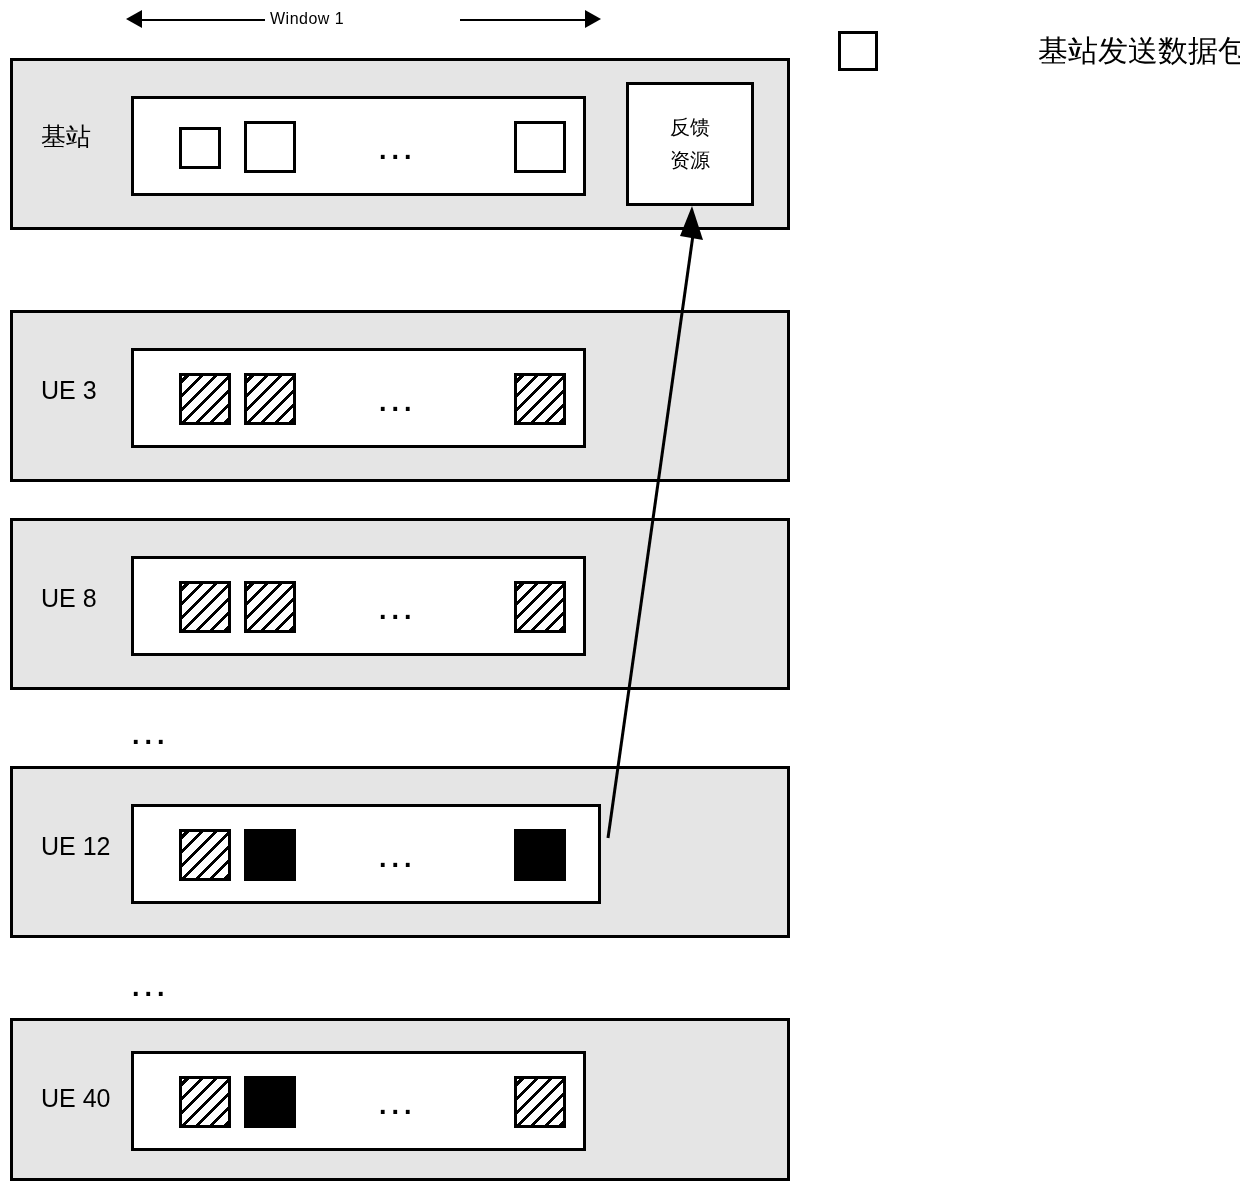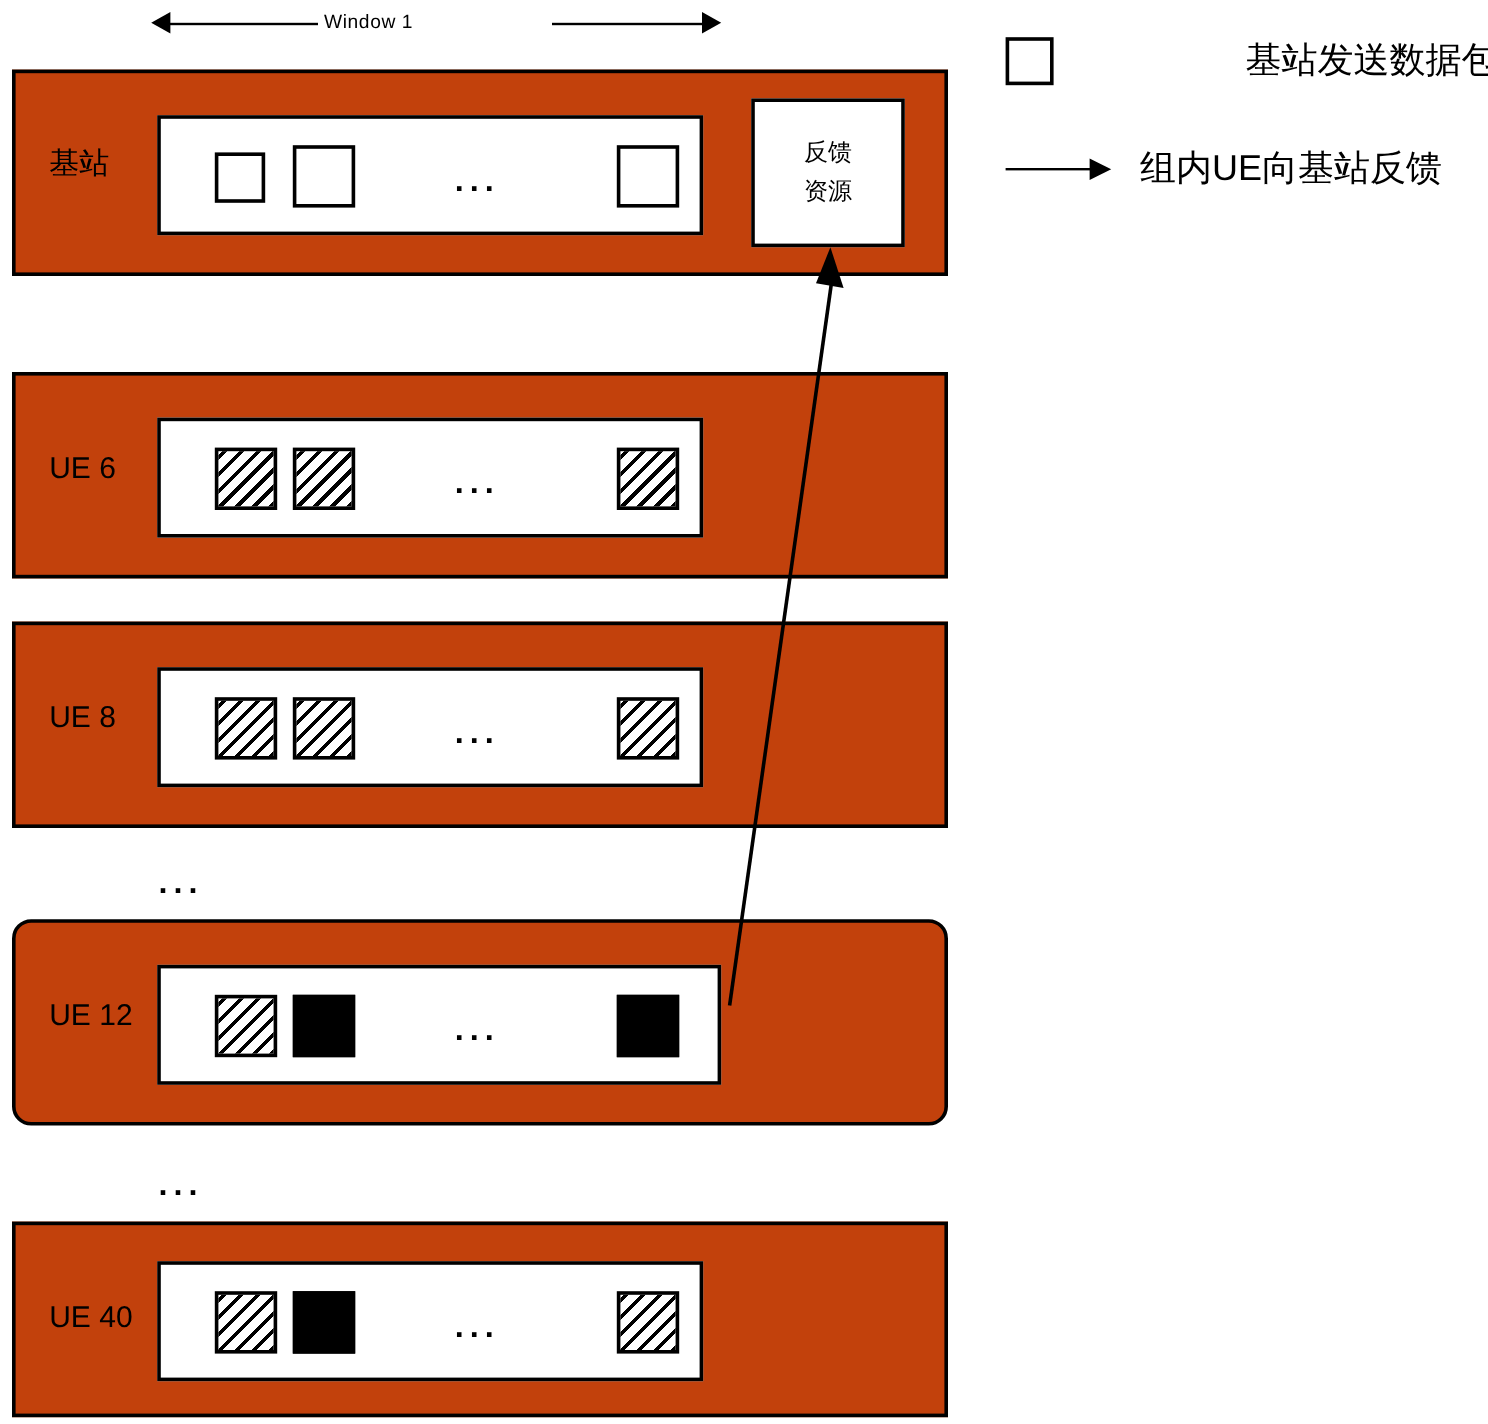--- a/index.html
+++ b/index.html
@@ -51,21 +51,21 @@
   .dim-arrow-l { left: 126px; border-right: 16px solid #000; }
   .dim-arrow-r { left: 585px; border-left: 16px solid #000; }
 
   
   .row-box {
     position: absolute;
     left: 10px;
     width: 780px;
     border: 3px solid #000;
     box-sizing: border-box;
-    background: #c2410c;
+    background: #e5e5e5;
   }
   .row-label {
     position: absolute;
     font-size: 25px;
     line-height: 30px;
     white-space: nowrap;
   }
   .inner-strip {
     position: absolute;
     border: 3px solid #000;
@@ -219,42 +219,42 @@
       <div class="cell" style="left:380px; top:22px; width:52px; height:52px;"></div>
     </div>
   </div>
 
   <div class="fb-box">
     <span>反馈</span>
     <span>资源</span>
   </div>
 
   <div class="row-box" style="top:310px; height:172px;">
-    <div class="row-label" style="left:28px; top:62px;">UE 6</div>
+    <div class="row-label" style="left:28px; top:62px;">UE 3</div>
     <div class="inner-strip" style="left:118px; top:35px; width:455px; height:100px;">
       <div class="cell hatch" style="left:45px; top:22px; width:52px; height:52px;"></div>
       <div class="cell hatch" style="left:110px; top:22px; width:52px; height:52px;"></div>
       <div class="ellipsis" style="left:245px; top:38px;">...</div>
       <div class="cell hatch" style="left:380px; top:22px; width:52px; height:52px;"></div>
     </div>
   </div>
 
   <div class="row-box" style="top:518px; height:172px;">
     <div class="row-label" style="left:28px; top:62px;">UE 8</div>
     <div class="inner-strip" style="left:118px; top:35px; width:455px; height:100px;">
       <div class="cell hatch" style="left:45px; top:22px; width:52px; height:52px;"></div>
       <div class="cell hatch" style="left:110px; top:22px; width:52px; height:52px;"></div>
       <div class="ellipsis" style="left:245px; top:38px;">...</div>
       <div class="cell hatch" style="left:380px; top:22px; width:52px; height:52px;"></div>
     </div>
   </div>
 
   <div class="row-gap-ellipsis" style="top:722px;">...</div>
 
-  <div class="row-box" style="top:766px; height:172px;border-radius:16px;">
+  <div class="row-box" style="top:766px; height:172px;">
     <div class="row-label" style="left:28px; top:62px;">UE 12</div>
     <div class="inner-strip" style="left:118px; top:35px; width:470px; height:100px;">
       <div class="cell hatch" style="left:45px; top:22px; width:52px; height:52px;"></div>
       <div class="cell solid" style="left:110px; top:22px; width:52px; height:52px;"></div>
       <div class="ellipsis" style="left:245px; top:38px;">...</div>
       <div class="cell solid" style="left:380px; top:22px; width:52px; height:52px;"></div>
     </div>
   </div>
 
   <div class="row-gap-ellipsis" style="top:974px;">...</div>
@@ -274,22 +274,15 @@
       <line x1="608" y1="838" x2="694" y2="228" stroke="#000" stroke-width="3"></line>
       <polygon points="692,206 703,240 680,236" fill="#000"></polygon>
     </g>
   </svg>
 
   <div class="legend">
     <div class="legend-row">
       <div class="legend-swatch"></div>
       <div class="legend-text" style="position:absolute; left:104px;">基站发送数据包</div>
     </div>
-    <div class="legend-row arrow-row">
-      <div class="legend-arrow">
-        <div class="shaft"></div>
-        <div class="head"></div>
-      </div>
-      <div class="legend-text" style="position:absolute; left:104px;">组内UE向基站反馈</div>
-    </div>
   </div>
 
 </div>
 
 </body></html>

